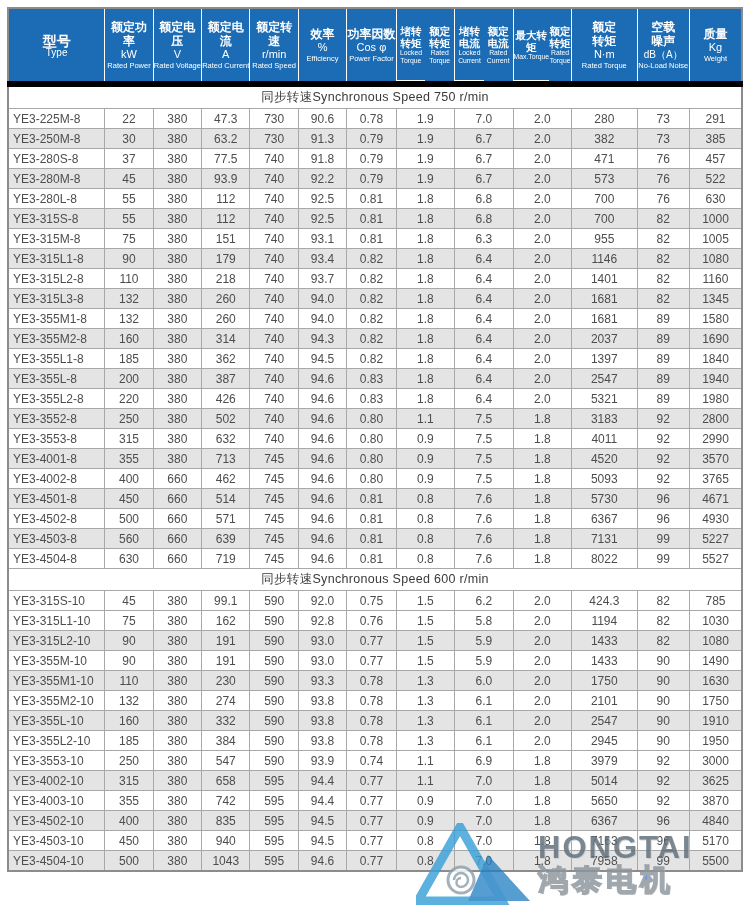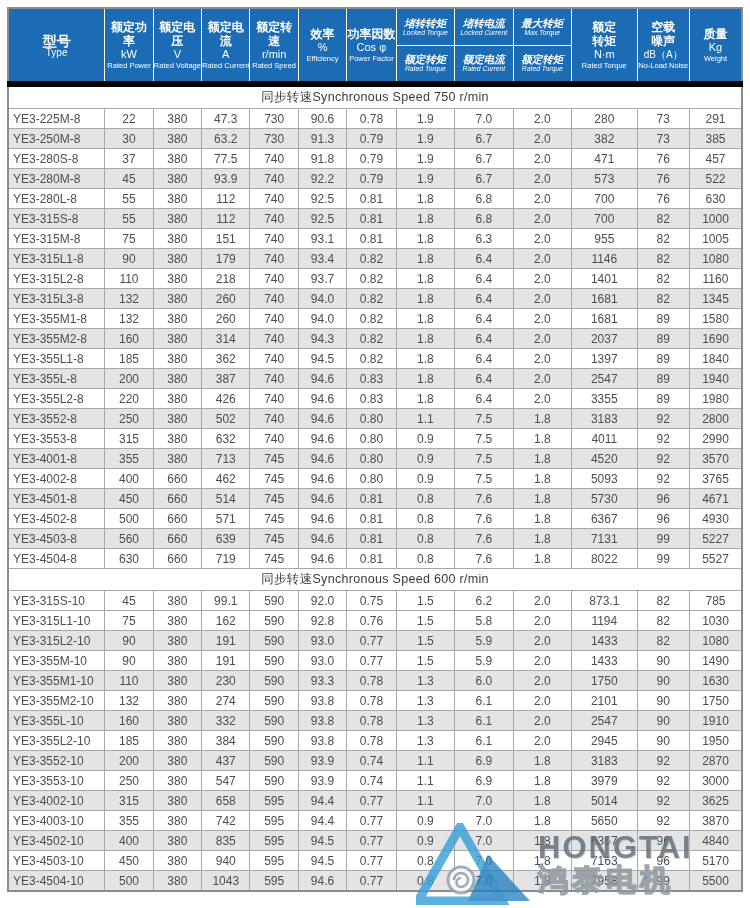--- a/index.html
+++ b/index.html
@@ -21,21 +21,21 @@
   }
   thead th:last-child { border-right:none; }
   .th-zh   { font-size:12px; font-weight:bold; line-height:14px; margin:0 auto; }
   .th-unit { font-size:11px; line-height:13px; }
   .th-en   { font-size:7.5px; line-height:9px; }
   .th-type .th-zh { font-size:14px; }
   .th-type .th-en { font-size:10px; }
   .col-torque .th-zh { max-width:32px; }
   .col-noise  .th-zh { max-width:28px; }
   .col-noise  .th-unit { font-size:10px; }
-  .split { display:flex; flex-direction:column; height:72px;font-style:italic; }
+  .split { display:flex; flex-direction:row; height:72px; }
   .split-half { flex:1; display:flex; flex-direction:column; justify-content:center; }
   .split-half.top { border-bottom:1px solid #ffffff; }
   .split-zh { font-size:10.5px; font-weight:bold; line-height:12px; }
   .split-en { font-size:6.8px; line-height:8px; }
   
   tbody td {
     border:1px solid #a8a8a8; text-align:center;
     font-size:12px; color:#4d4d4d; height:19px; padding:0 1px;
     white-space:nowrap; overflow:hidden;
   }
@@ -390,21 +390,21 @@
           <td class="type-cell">YE3-355L2-8</td>
           <td>220</td>
           <td>380</td>
           <td>426</td>
           <td>740</td>
           <td>94.6</td>
           <td>0.83</td>
           <td>1.8</td>
           <td>6.4</td>
           <td>2.0</td>
-          <td>3355</td>
+          <td>5321</td>
           <td>89</td>
           <td>1980</td>
         </tr>
         <tr class="even">
           <td class="type-cell">YE3-3552-8</td>
           <td>250</td>
           <td>380</td>
           <td>502</td>
           <td>740</td>
           <td>94.6</td>
@@ -528,21 +528,21 @@
           <td class="type-cell">YE3-315S-10</td>
           <td>45</td>
           <td>380</td>
           <td>99.1</td>
           <td>590</td>
           <td>92.0</td>
           <td>0.75</td>
           <td>1.5</td>
           <td>6.2</td>
           <td>2.0</td>
-          <td>873.1</td>
+          <td>424.3</td>
           <td>82</td>
           <td>785</td>
         </tr>
         <tr class="odd">
           <td class="type-cell">YE3-315L1-10</td>
           <td>75</td>
           <td>380</td>
           <td>162</td>
           <td>590</td>
           <td>92.8</td>
@@ -636,35 +636,20 @@
           <td>384</td>
           <td>590</td>
           <td>93.8</td>
           <td>0.78</td>
           <td>1.3</td>
           <td>6.1</td>
           <td>2.0</td>
           <td>2945</td>
           <td>90</td>
           <td>1950</td>
-        </tr>
-        <tr class="even">
-          <td class="type-cell">YE3-3552-10</td>
-          <td>200</td>
-          <td>380</td>
-          <td>437</td>
-          <td>590</td>
-          <td>93.9</td>
-          <td>0.74</td>
-          <td>1.1</td>
-          <td>6.9</td>
-          <td>1.8</td>
-          <td>3183</td>
-          <td>92</td>
-          <td>2870</td>
         </tr>
         <tr class="odd">
           <td class="type-cell">YE3-3553-10</td>
           <td>250</td>
           <td>380</td>
           <td>547</td>
           <td>590</td>
           <td>93.9</td>
           <td>0.74</td>
           <td>1.1</td>

